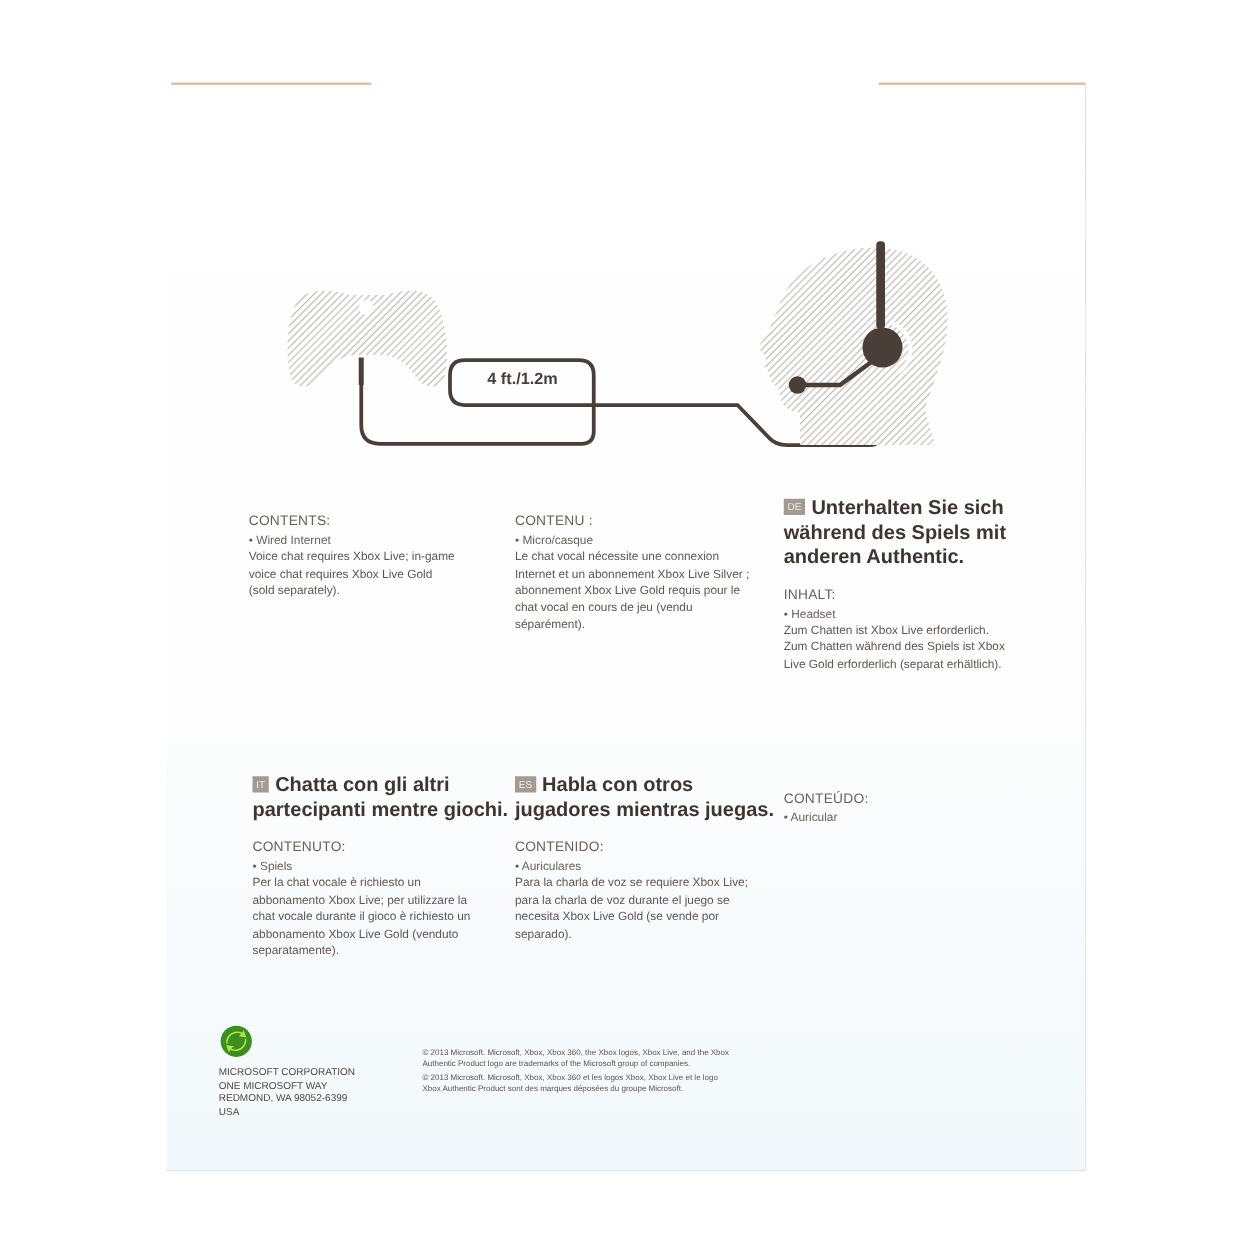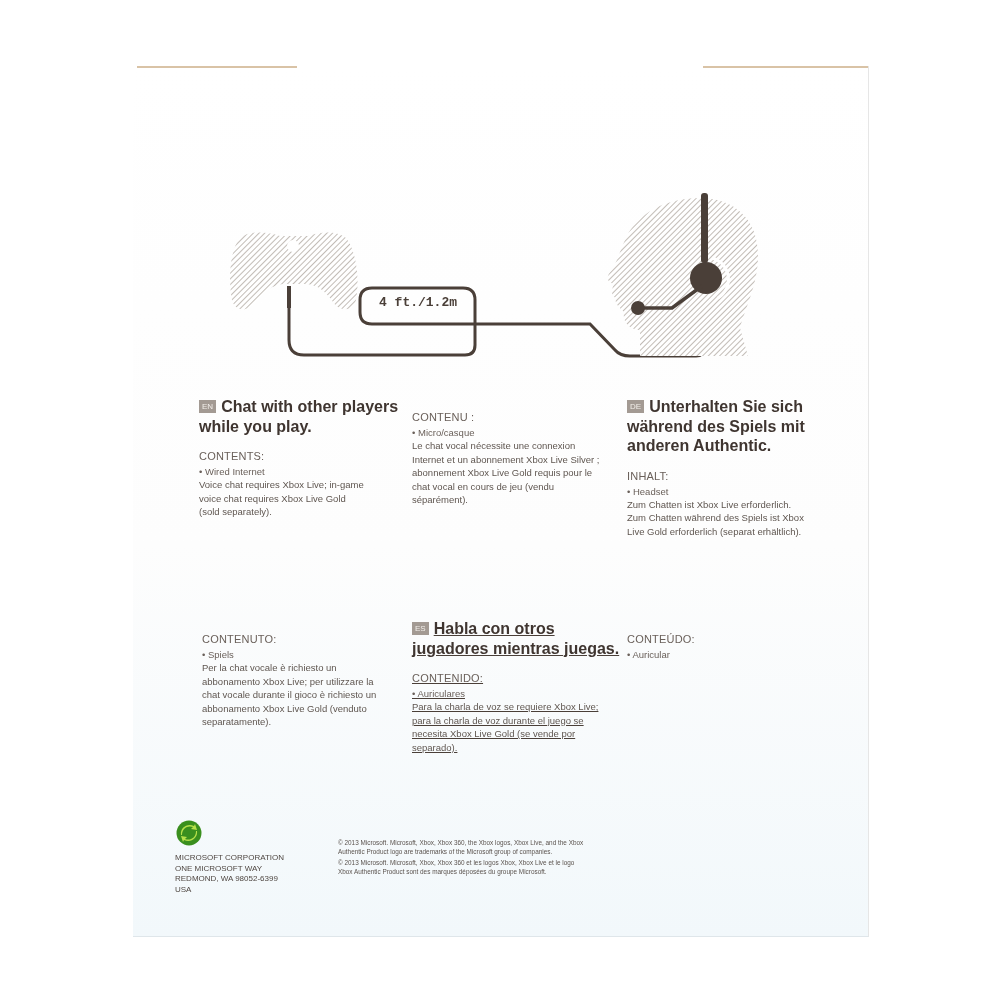--- a/index.html
+++ b/index.html
@@ -11,21 +11,21 @@
     position: absolute; left: 133px; top: 66px; width: 735px; height: 870px;
     background: linear-gradient(180deg, #ffffff 0%, #fdfdfd 55%, #f2f8fb 100%);
     border-right: 1px solid #e6e6e6; border-bottom: 1px solid #dfe6ea;
   }
   .edge-line { position: absolute; top: 66px; height: 2px; background: #d9c3a6; }
   .edge-left { left: 137px; width: 160px; }
   .edge-right { left: 703px; width: 165px; }
   .illustration { position: absolute; left: 0; top: 0; width: 1000px; height: 400px; }
   .length-label {
     position: absolute; left: 368px; top: 295px; width: 100px; text-align: center;
-    font-weight: bold; font-size: 13px; color: #4a3f38; font-family: Liberation Mono, monospace;
+    font-weight: bold; font-size: 13px; color: #4a3f38;
   }
   .section { position: absolute; width: 210px; }
   .head { font-weight: bold; font-size: 16px; line-height: 19.5px; color: #3f3530; margin: 0; }
   .badge {
     display: inline-block; background: #a39a93; color: #f3efea; font-size: 8px; font-weight: normal;
     padding: 1px 3px; margin-right: 5px; vertical-align: 3px; line-height: 11px;
   }
   .contents-label { font-size: 11px; color: #6a605a; margin-top: 14px; letter-spacing: 0.2px; }
   .contents-item { font-size: 9.5px; color: #6a605a; margin-top: 4px; }
   .contents-text { font-size: 9.5px; color: #5f5650; line-height: 13.5px; margin-top: 1px; }
@@ -63,46 +63,46 @@
     <rect x="701" y="193" width="7" height="70" fill="#4a3f38" rx="3"></rect>
     <path d="M712 258 A22 22 0 0 1 718 298" fill="none" stroke="#ffffff" stroke-width="3"></path>
     <circle cx="706" cy="278" r="16" fill="#4a3f38"></circle>
     <path d="M702 286 L672 308 L640 308" fill="none" stroke="#4a3f38" stroke-width="3.5"></path>
     <circle cx="638" cy="308" r="7" fill="#4a3f38"></circle>
   </g>
 </svg>
 <div class="length-label">4 ft./1.2m</div>
 
 <div class="section" style="left:199px; top:397px;">
-  <p class="head"><span class="badge">EN</span><span>Chat with other players while you play.</span></p>
   <div class="contents-label">CONTENTS:</div>
   <div class="contents-item">• Wired Internet</div>
   <div class="contents-text" style="width:170px">Voice chat requires Xbox Live; in-game voice chat requires Xbox Live Gold (sold separately).</div>
 </div>
 
 <div class="section" style="left:412px; top:397px;">
   <div class="contents-label">CONTENU :</div>
   <div class="contents-item">• Micro/casque</div>
   <div class="contents-text" style="width:190px">Le chat vocal nécessite une connexion Internet et un abonnement Xbox Live Silver ; abonnement Xbox Live Gold requis pour le chat vocal en cours de jeu (vendu séparément).</div>
 </div>
 
 <div class="section" style="left:627px; top:397px;">
   <p class="head"><span class="badge">DE</span><span>Unterhalten Sie sich während des Spiels mit anderen Authentic.</span></p>
   <div class="contents-label">INHALT:</div>
   <div class="contents-item">• Headset</div>
   <div class="contents-text" style="width:180px">Zum Chatten ist Xbox Live erforderlich. Zum Chatten während des Spiels ist Xbox Live Gold erforderlich (separat erhältlich).</div>
 </div>
 
 <div class="section" style="left:202px; top:619px;">
+  <p class="head"><span class="badge">IT</span><span>Chatta con gli altri partecipanti mentre giochi.</span></p>
   <div class="contents-label">CONTENUTO:</div>
   <div class="contents-item">• Spiels</div>
   <div class="contents-text" style="width:185px">Per la chat vocale è richiesto un abbonamento Xbox Live; per utilizzare la chat vocale durante il gioco è richiesto un abbonamento Xbox Live Gold (venduto separatamente).</div>
 </div>
 
-<div class="section" style="left:412px; top:619px;text-decoration:underline;">
+<div class="section" style="left:412px; top:619px;">
   <p class="head"><span class="badge">ES</span><span>Habla con otros jugadores mientras juegas.</span></p>
   <div class="contents-label">CONTENIDO:</div>
   <div class="contents-item">• Auriculares</div>
   <div class="contents-text" style="width:195px">Para la charla de voz se requiere Xbox Live; para la charla de voz durante el juego se necesita Xbox Live Gold (se vende por separado).</div>
 </div>
 
 <div class="section" style="left:627px; top:619px;">
   <div class="contents-label">CONTEÚDO:</div>
   <div class="contents-item">• Auricular</div>
 </div>

